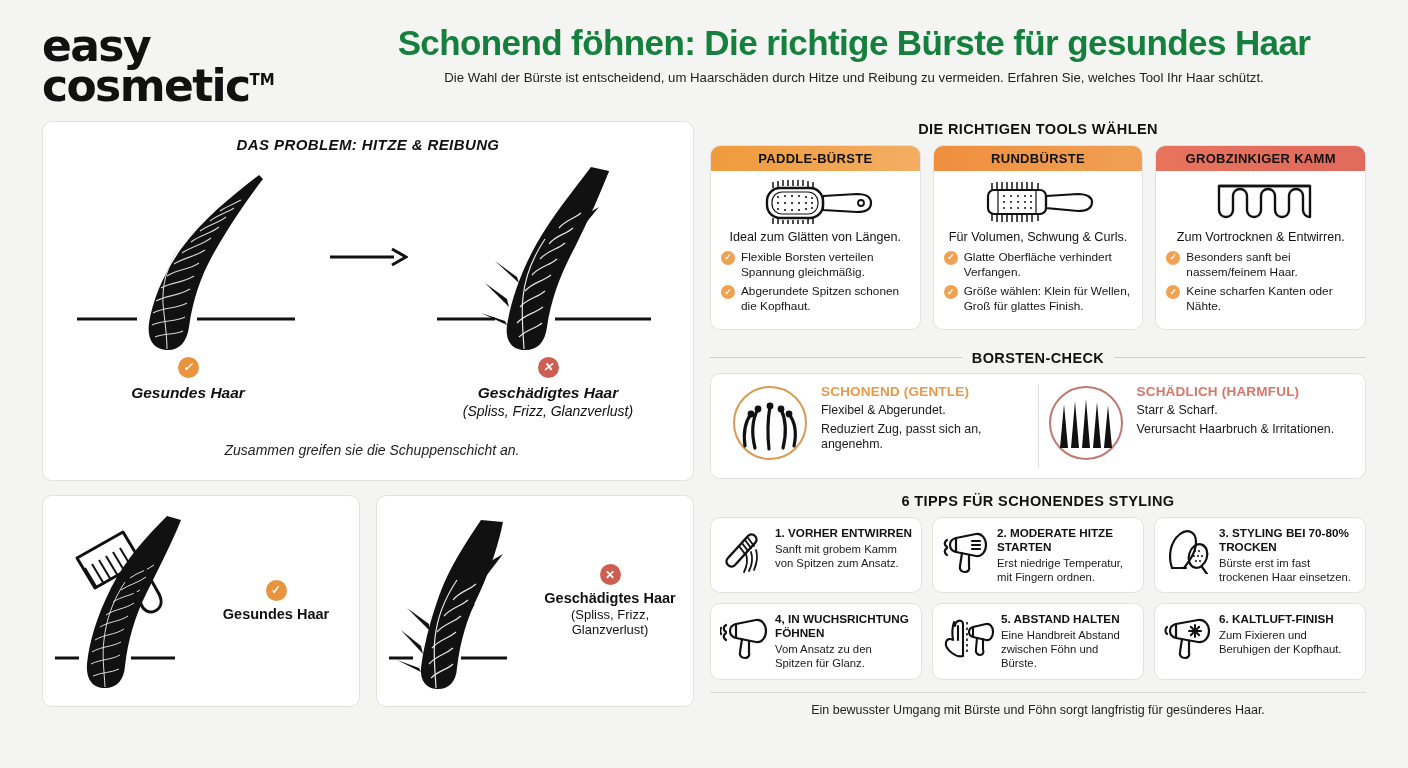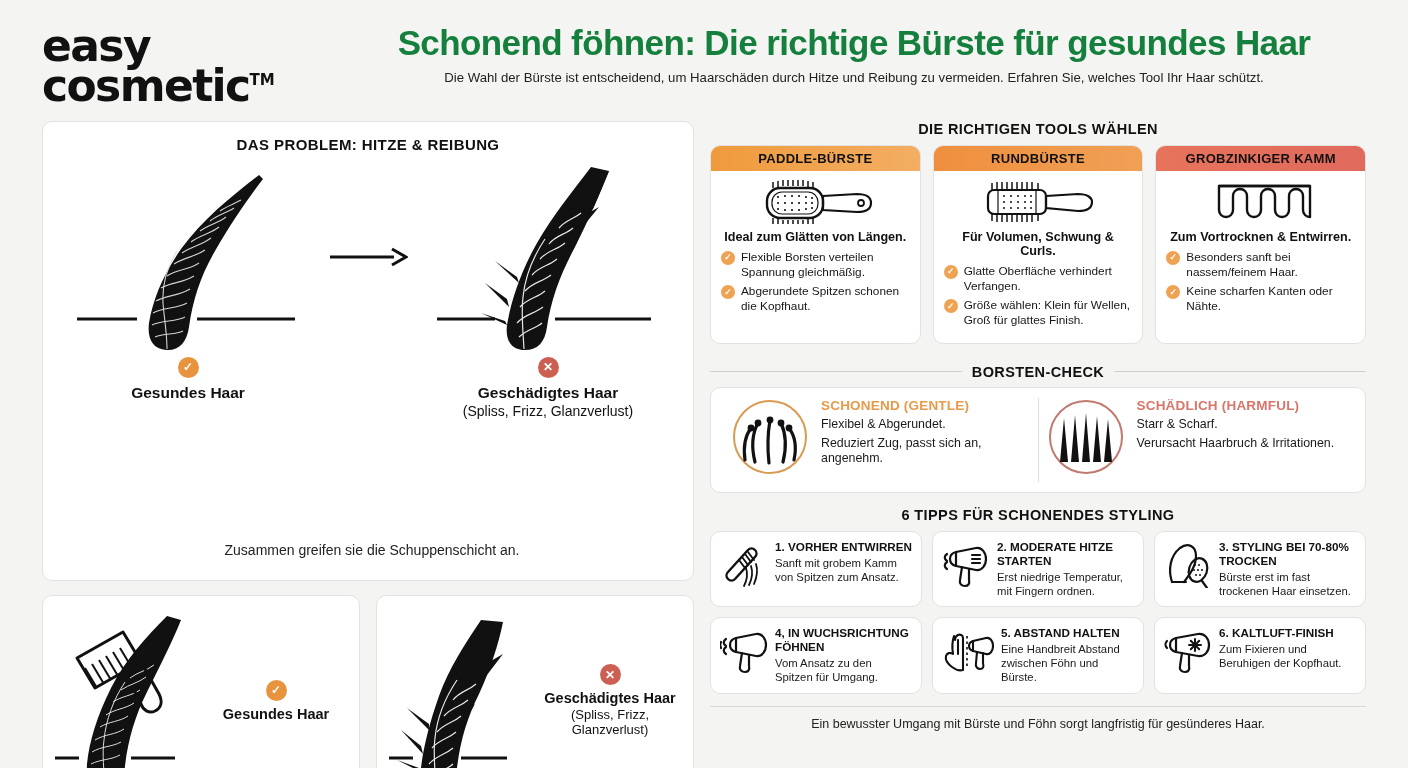--- a/index.html
+++ b/index.html
@@ -32,21 +32,21 @@
   
   .body-cols { display: flex; gap: 16px; padding: 14px 42px 0 42px; }
   .col-left { width: 652px; flex: 0 0 652px; }
   .col-right { flex: 1; }
 
   .card {
     background: #fff; border: 1px solid #e2e2e0; border-radius: 10px;
   }
 
   
-  .problem { height: 460px; padding: 14px 10px 10px 10px; position: relative; }
+  .problem { height: 360px; padding: 14px 10px 10px 10px; position: relative; font-style: italic; }
   .panel-head {
     text-align: center; font-size: 15px; font-weight: 700;
     letter-spacing: 0.4px; color: #111;
   }
   .hair-row { display: flex; align-items: flex-start; justify-content: center; margin-top: 4px; }
   .hair-cell { width: 250px; text-align: center; position: relative; }
   .arrow-cell { width: 110px; display: flex; align-items: center; justify-content: center; height: 200px; }
   .badge {
     width: 21px; height: 21px; border-radius: 50%;
     display: inline-flex; align-items: center; justify-content: center;
@@ -89,21 +89,21 @@
   .tool-head {
     text-align: center; font-size: 13px; font-weight: 700; letter-spacing: 0.3px;
     padding: 5px 4px; color: #111;
   }
   .tool-head.g1 { background: linear-gradient(90deg,#ef9a3c,#f3ae63); }
   .tool-head.g2 { background: linear-gradient(90deg,#ef8f3e,#f0a055); }
   .tool-head.g3 { background: linear-gradient(90deg,#e8735c,#e06a5c); }
   .tool-body { padding: 8px 10px 10px 10px; flex: 1; }
   .tool-icon { height: 46px; display: flex; align-items: center; justify-content: center; }
   .tool-lead {
-    text-align: center; font-size: 12.6px; font-weight: 700; margin: 5px 0 6px 0;
+    text-align: center; font-size: 12.6px; font-weight: 400; margin: 5px 0 6px 0;
   }
   .bullets { list-style: none; }
   .bullets li {
     display: flex; gap: 6px; font-size: 11.8px; line-height: 1.25;
     margin-bottom: 5px; color: #161616;
   }
   .dot {
     flex: 0 0 14px; width: 14px; height: 14px; border-radius: 50%;
     background: #f0a253; color: #fff; font-size: 9px; font-weight: 700;
     display: flex; align-items: center; justify-content: center; margin-top: 1px;
@@ -610,21 +610,21 @@
                 <line x1="16" y1="10" x2="16" y2="24"></line>
                 <path d="M22 25 L20 38 C19 42 22 44 25 44 C28 44 30 42 29 38 L29 27"></path>
                 <path d="M6 11 C3 13 3 16 6 18"></path>
                 <path d="M6 19 C3 21 3 24 6 26"></path>
                 <path d="M1 14 C0 16 0 18 1 20"></path>
               </g>
             </svg>
           </div>
           <div class="tip-txt">
             <div class="tip-title">4, IN WUCHSRICHTUNG FÖHNEN</div>
-            <div class="tip-desc">Vom Ansatz zu den Spitzen für Umgang.</div>
+            <div class="tip-desc">Vom Ansatz zu den Spitzen für Glanz.</div>
           </div>
         </div>
 
         <div class="card tip">
           <div class="tip-icon">
             <svg width="52" height="46" viewBox="0 0 52 46">
               <g fill="none" stroke="#111" stroke-width="2.1" stroke-linejoin="round" stroke-linecap="round">
                 <path d="M12 8 C10 14 10 20 11 26 C8 24 5 25 4 28 C3 32 6 36 10 39 C14 42 18 43 21 42 L21 10 C21 7 18 6 16 7 C14 8 13 10 13 12"></path>
                 <path d="M16 26 L16 12"></path>
               </g>

